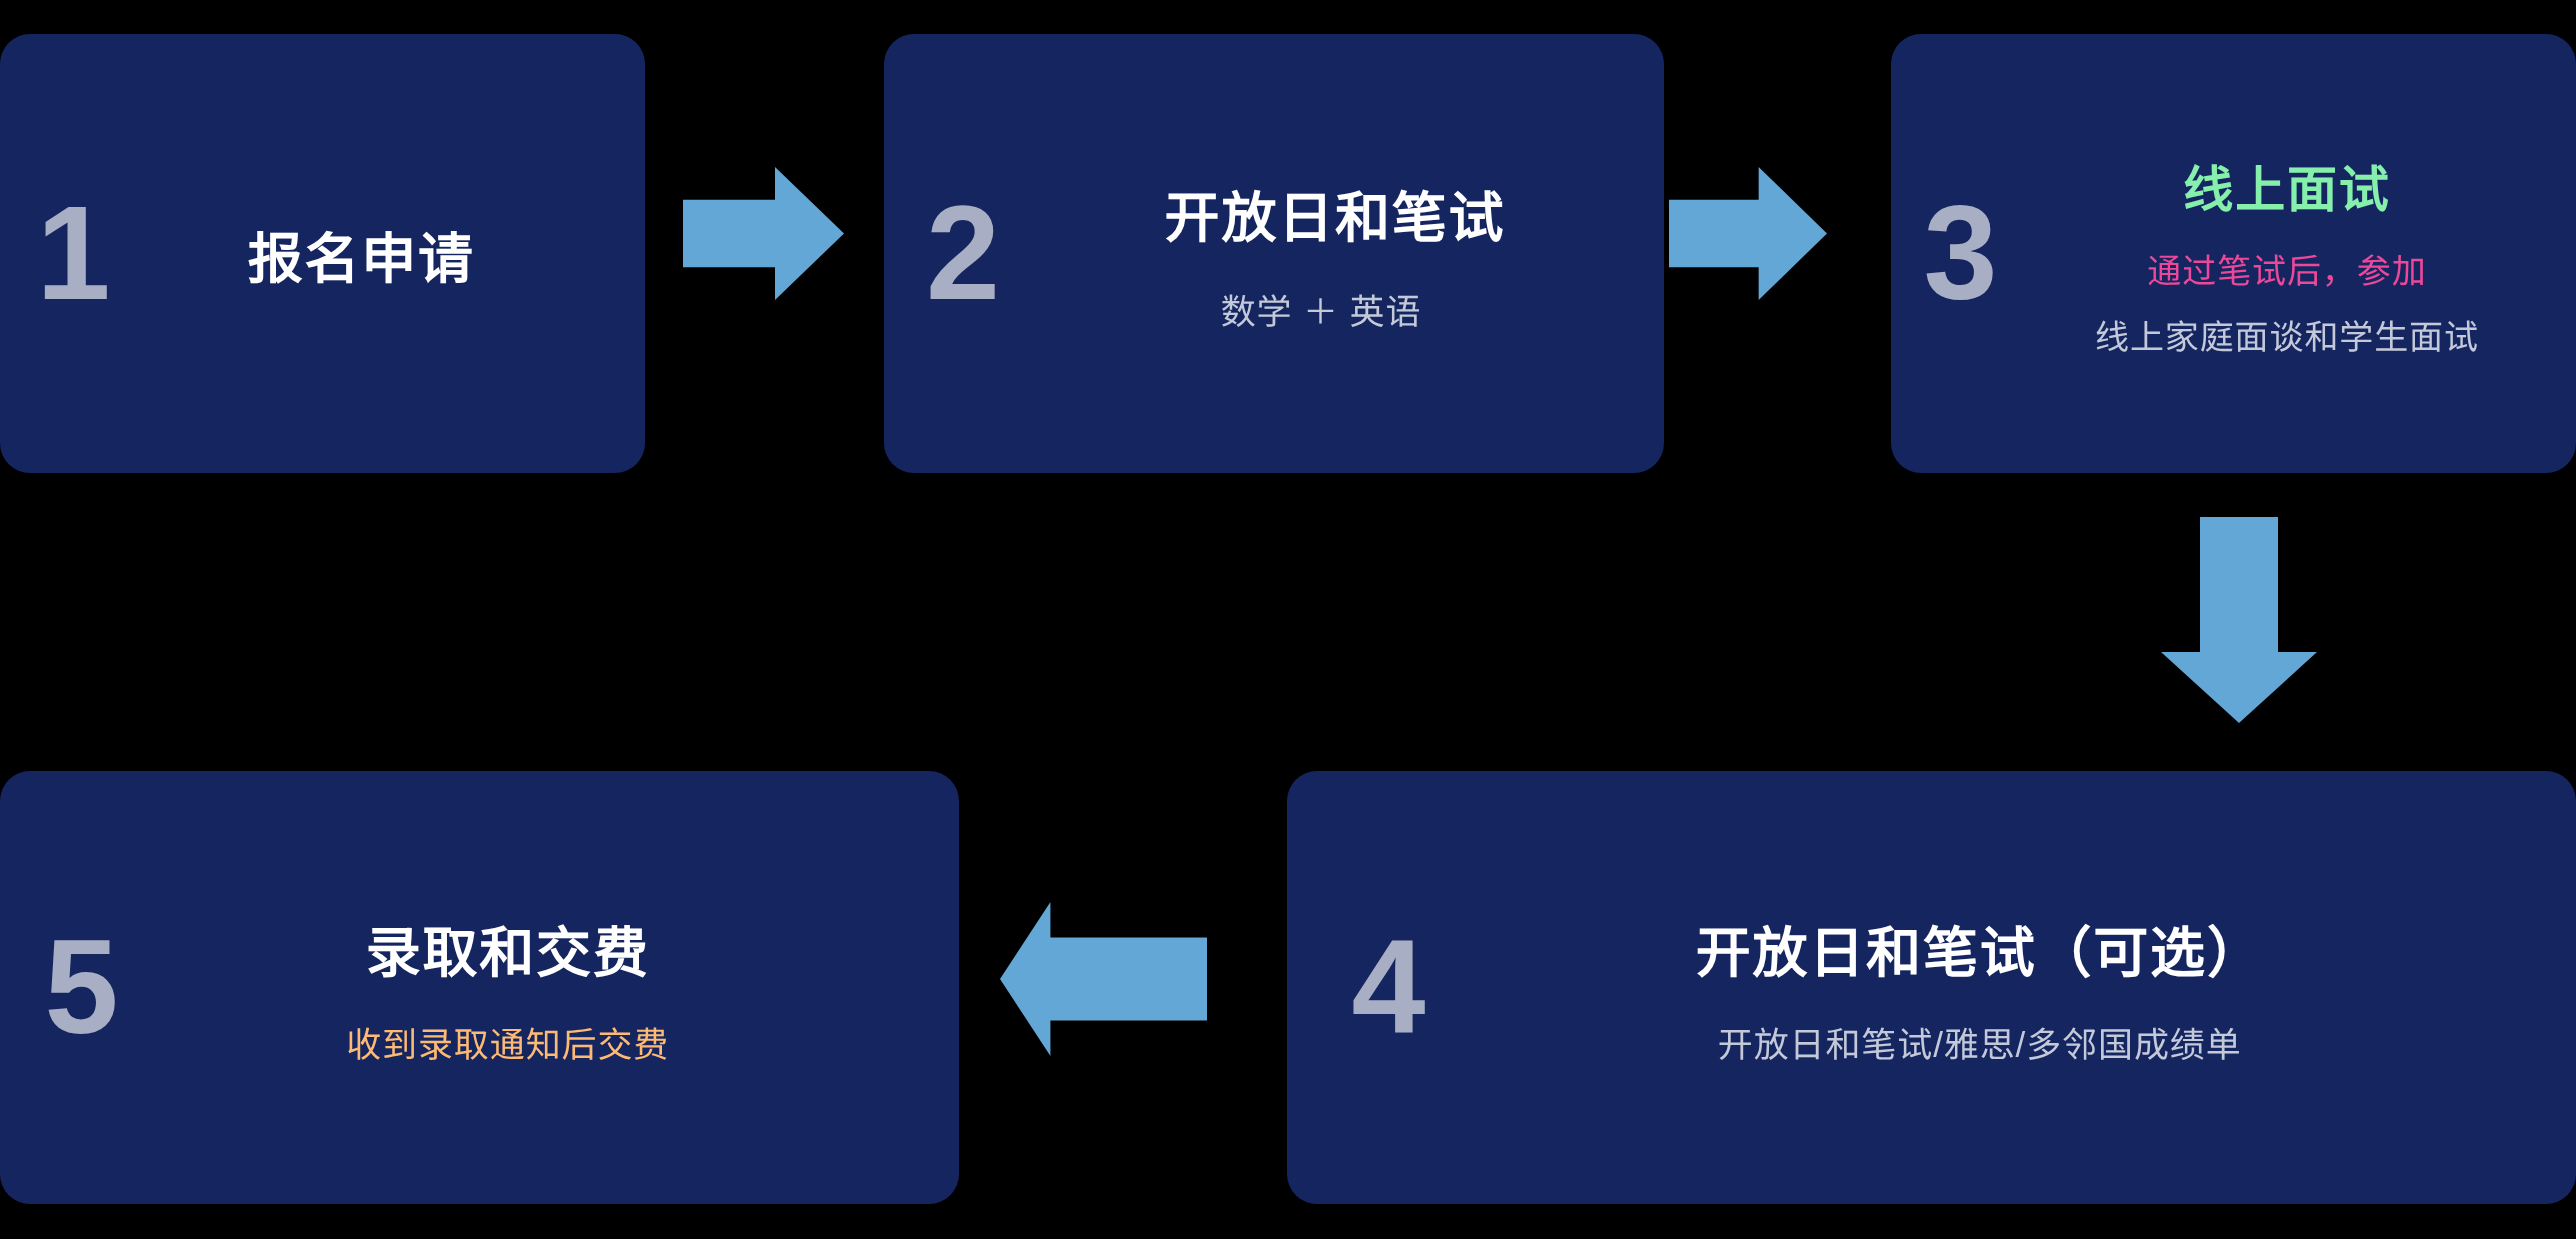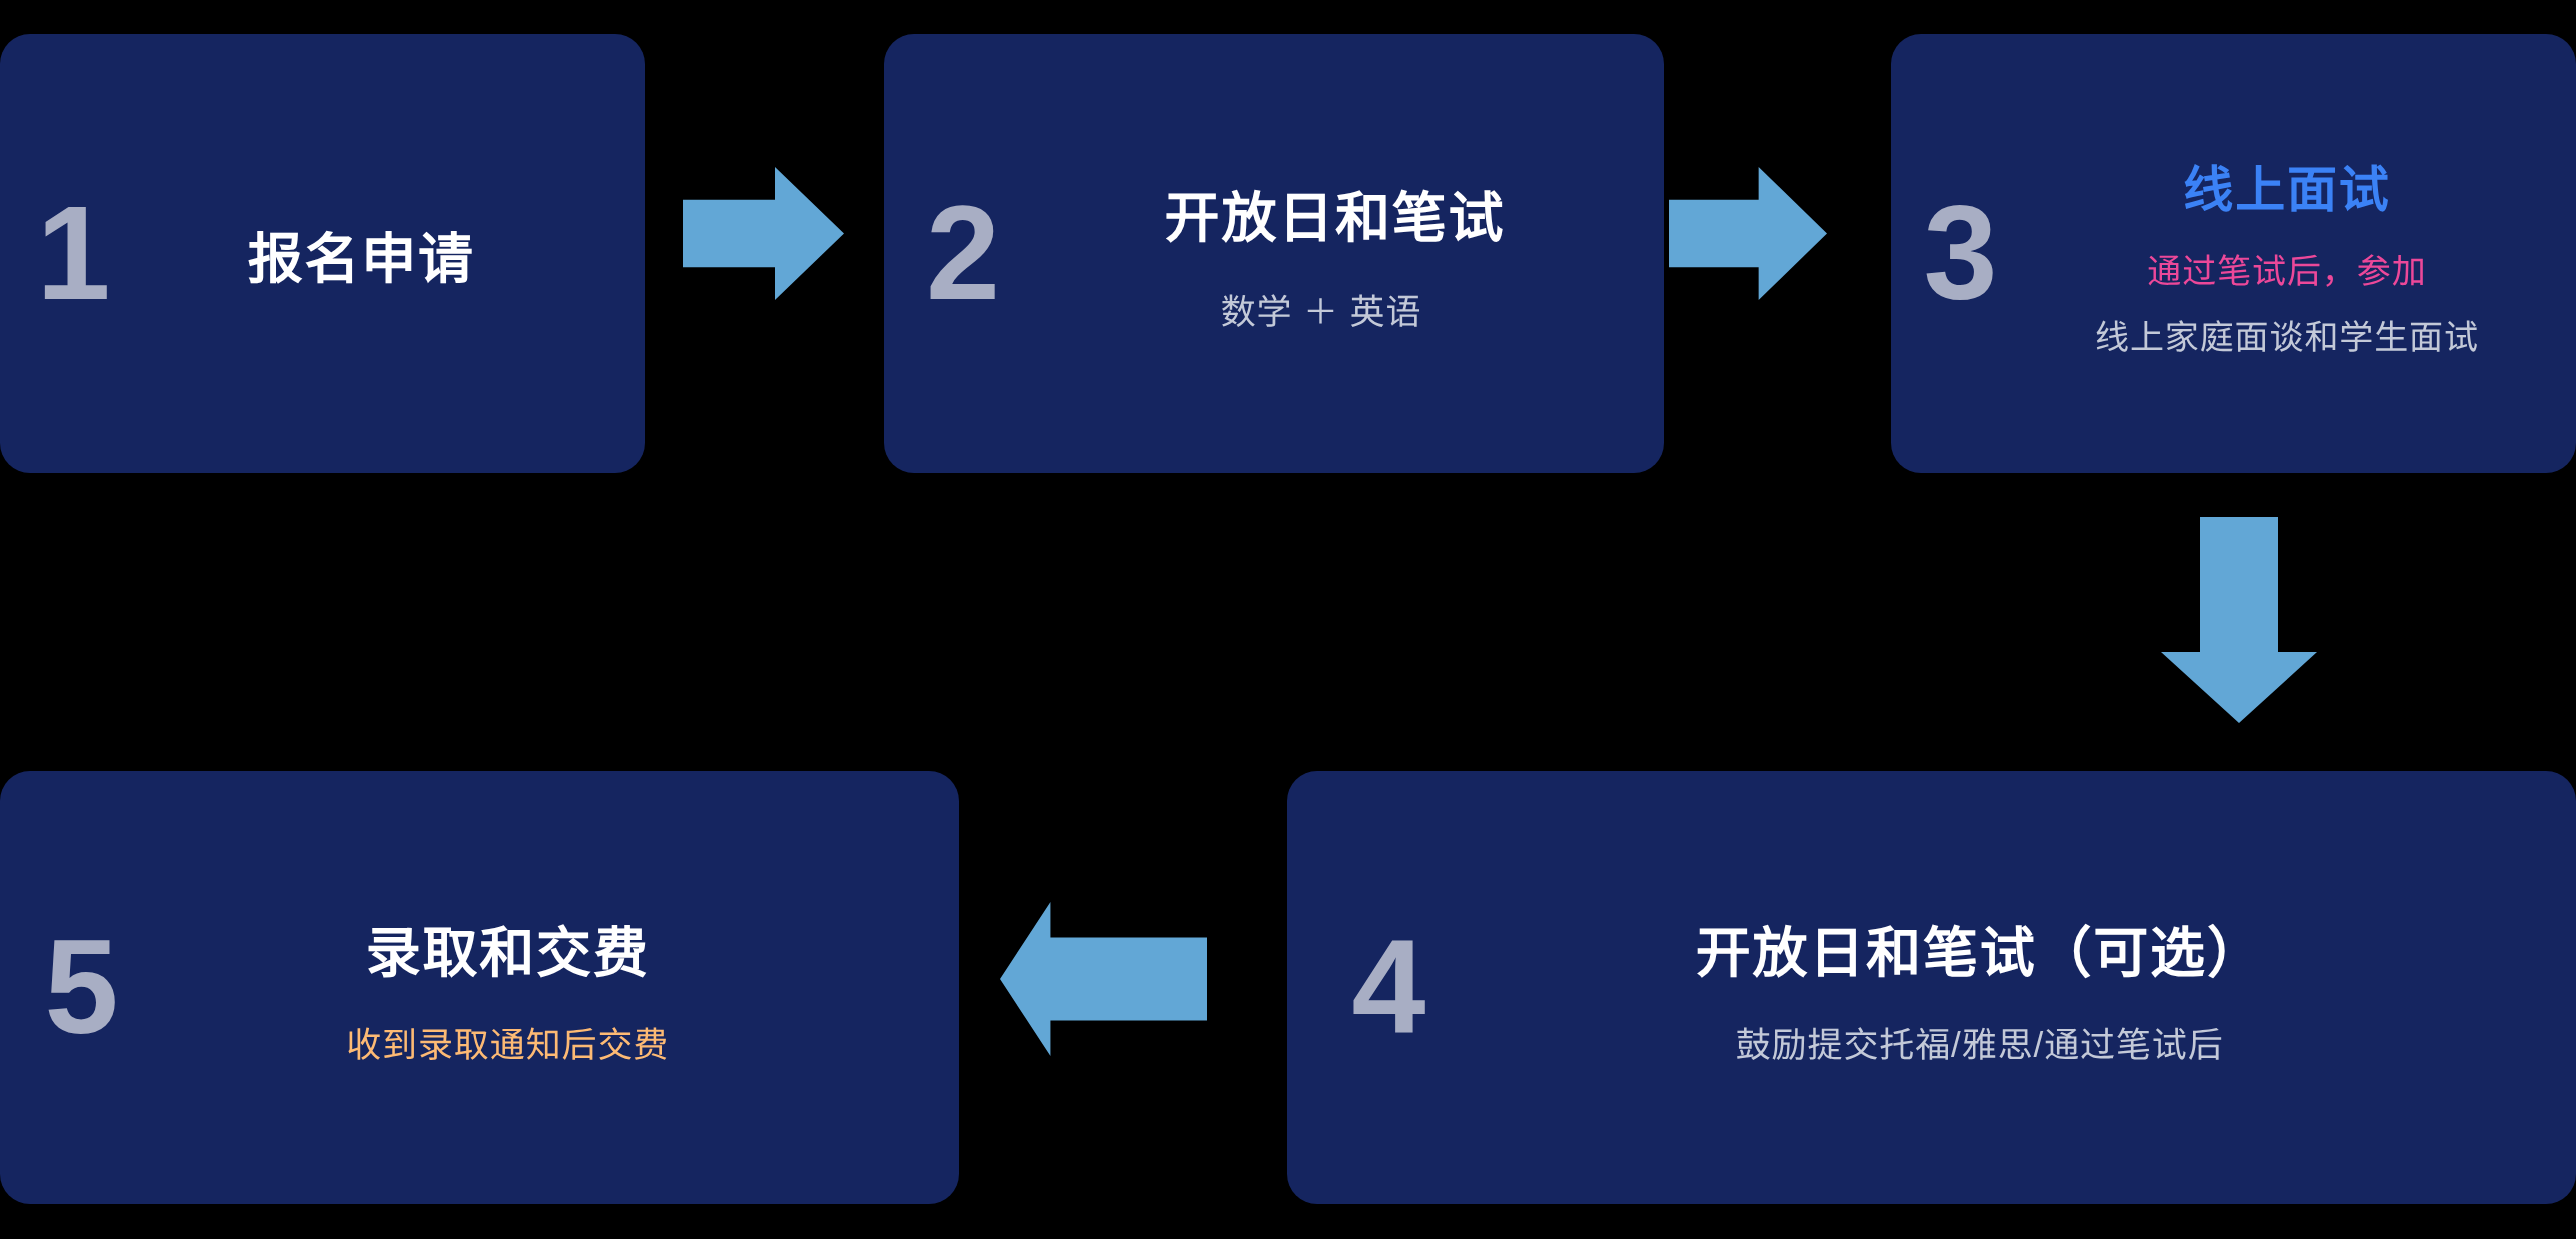--- a/index.html
+++ b/index.html
@@ -142,39 +142,39 @@
 
   <div class="arrow" id="arrow-2">
     <svg viewBox="0 0 178 150" preserveAspectRatio="none" aria-hidden="true">
       <polygon points="0,37 101,37 101,0 178,75 101,150 101,113 0,113" fill="#62a7d6"></polygon>
     </svg>
   </div>
 
   <div class="step-card" id="card-3" style="background: rgb(21, 37, 96);">
     <div class="step-number" style="color: rgb(168, 174, 196);">3</div>
     <div class="step-body">
-      <div class="step-title" style="color: #3b82f6; text-align: center;">线上面试</div>
+      <div class="step-title" style="color: #86efac; text-align: center;">线上面试</div>
       <div class="sub-block">
         <div class="step-sub" style="color: #ec4899;">通过笔试后，参加</div>
         <div class="step-sub line2" style="color: rgb(195, 201, 216);">线上家庭面谈和学生面试</div>
       </div>
     </div>
   </div>
 
   <div class="arrow" id="arrow-3">
     <svg viewBox="0 0 176 232" preserveAspectRatio="none" aria-hidden="true">
       <polygon points="44,0 132,0 132,152 176,152 88,232 0,152 44,152" fill="#62a7d6"></polygon>
     </svg>
   </div>
 
   <div class="step-card" id="card-4" style="background: rgb(21, 37, 96);">
     <div class="step-number" style="color: rgb(168, 174, 196);">4</div>
     <div class="step-body">
       <div class="step-title" style="color: rgb(255, 255, 255);">开放日和笔试（可选）</div>
-      <div class="step-sub" style="color: rgb(195, 201, 216);">鼓励提交托福/雅思/通过笔试后</div>
+      <div class="step-sub" style="color: rgb(195, 201, 216);">开放日和笔试/雅思/多邻国成绩单</div>
     </div>
   </div>
 
   <div class="arrow" id="arrow-4">
     <svg viewBox="0 0 234 174" preserveAspectRatio="none" aria-hidden="true">
       <polygon points="234,40 57,40 57,0 0,87 57,174 57,134 234,134" fill="#62a7d6"></polygon>
     </svg>
   </div>
 
   <div class="step-card" id="card-5" style="background: rgb(21, 37, 96);">

